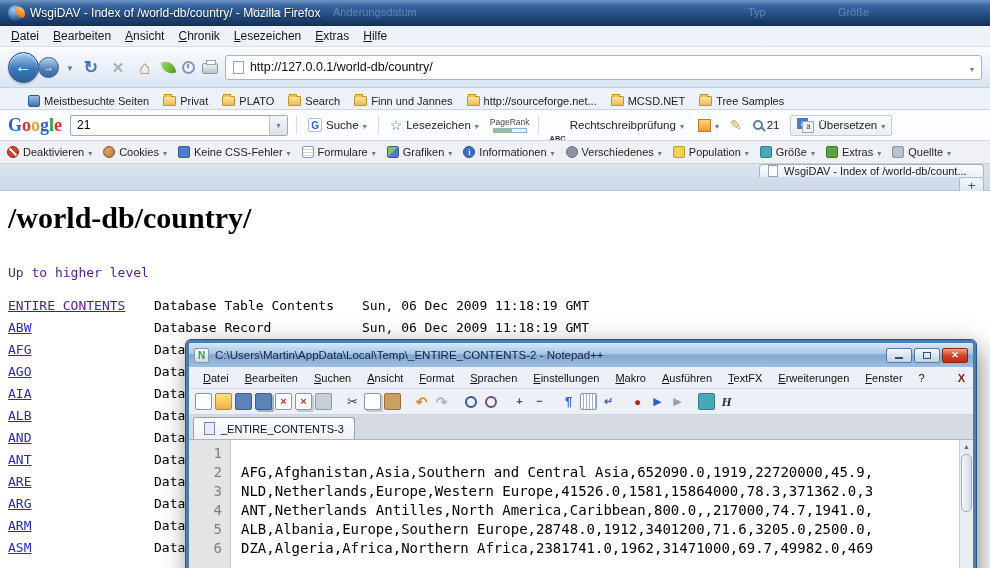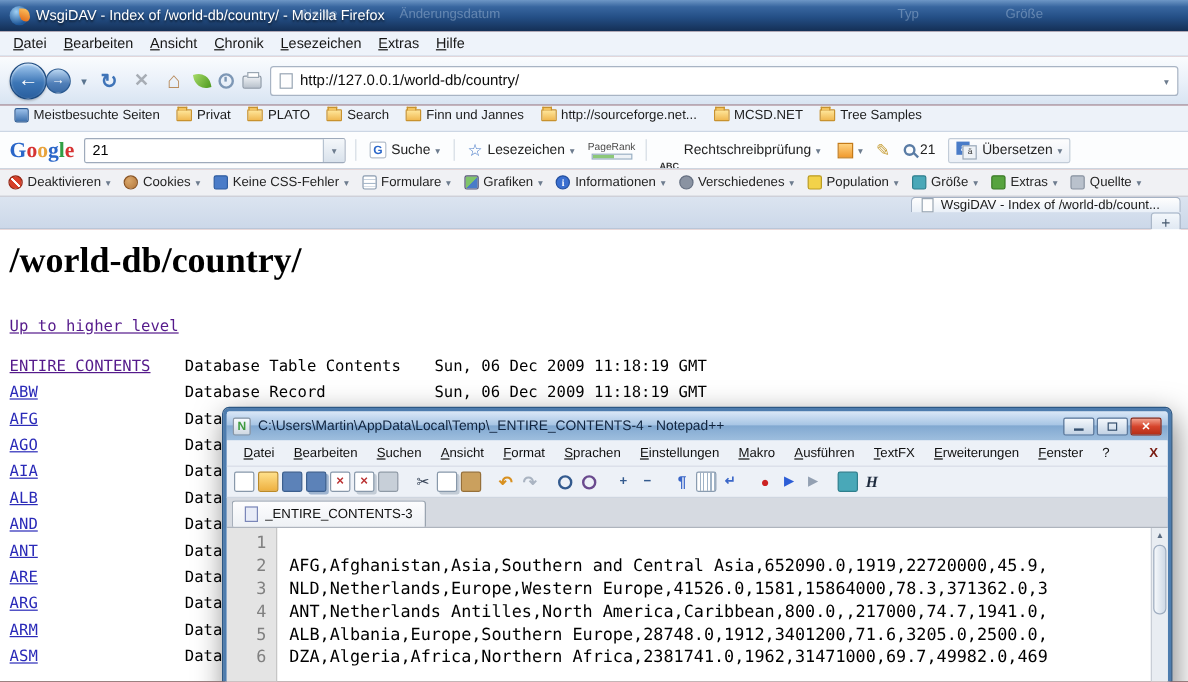--- a/index.html
+++ b/index.html
@@ -36,22 +36,22 @@
   .leaf  { width:13px; height:13px; background:linear-gradient(135deg,#a6da68,#4e9a1f); border-radius:0 80% 0 80%; transform:rotate(-12deg); }
   .clock { width:13px; height:13px; border-radius:50%; border:2px solid #7d97b5; position:relative; }
   .clock::after { content:""; position:absolute; left:3px; top:1px; width:2px; height:4px; background:#7d97b5; }
   .printer { width:16px; height:11px; background:linear-gradient(#eef1f5,#b9c2cc); border:1px solid #8d98a5; border-radius:2px; position:relative; margin-top:3px; }
   .printer::before { content:""; position:absolute; left:3px; top:-4px; width:8px; height:3px; background:#fff; border:1px solid #9aa6b2; }
   .urlbar { flex:1; height:25px; background:#fff; border:1px solid #a8b4c4; border-radius:3px; display:flex; align-items:center; padding:0 7px; gap:6px; }
   .page-ico { width:11px; height:13px; background:#fdfdfd; border:1px solid #98a5b3; flex:0 0 auto; }
   .urlbar input { flex:1; border:none; outline:none; background:transparent; font-size:12.5px; color:#0c0c0c; font-family:"Liberation Sans",sans-serif; }
   .chev::after { content:"▾"; font-size:8px; color:#6d7c8e; }
 
-  .ff-bookmarks { height:22px; background:#edf2f9; border-bottom:1px solid #ccd6e4; display:flex; align-items:flex-start;
-    padding:0 6px; gap:2px; font-size:11px; color:#1c1c1c; white-space:nowrap; overflow:hidden; }
+  .ff-bookmarks { height:22px; background:#edf2f9; border-bottom:1px solid #ccd6e4; display:flex; align-items:flex-end;
+    padding:0 22px; gap:2px; font-size:11px; color:#1c1c1c; white-space:nowrap; overflow:hidden; }
   .bm { display:flex; align-items:center; gap:4px; padding:2px 6px; }
   .folder { width:13px; height:10px; background:linear-gradient(#ffe69a,#f0b952); border:1px solid #c8922e; border-radius:1px; position:relative; flex:0 0 auto; }
   .folder::before { content:""; position:absolute; top:-3px; left:0; width:6px; height:2px; background:#f3c45f; border:1px solid #c8922e; border-bottom:none; }
   .chip-blue { width:12px; height:12px; border-radius:2px; background:linear-gradient(#9cc0ea,#3f72ae); border:1px solid #2d5b93; }
   .dot-red { width:11px; height:11px; border-radius:50%; background:radial-gradient(circle at 35% 30%,#ff8d7a,#d12b14); border:1px solid #9e1d0c; }
 
   .ff-google { height:31px; background:#fcfdfe; border-bottom:1px solid #cdd5e0; display:flex; align-items:center;
     padding:0 8px; gap:8px; font-size:11.5px; color:#222; white-space:nowrap; overflow:hidden; }
   .glogo { font-family:"Liberation Serif", serif; font-size:18px; font-weight:bold; display:flex; }
   .gl0,.gl3 { color:#2a66c9; } .gl1,.gl5 { color:#d63333; } .gl2 { color:#e8a33d; } .gl4 { color:#2f9e44; }
@@ -99,21 +99,21 @@
     border-radius:4px 4px 0 0; display:flex; align-items:center; gap:6px; padding:0 8px; font-size:11px; color:#1b1b1b; }
   .tab .page-ico { width:10px; height:12px; }
   .tab-label { overflow:hidden; white-space:nowrap; }
   .newtab { width:25px; height:20px; margin:0 0 2px 5px; background:linear-gradient(#f3f7fb,#dde6f1); border:1px solid #aab7c8;
     border-radius:3px; font-size:13px; color:#45586e; display:flex; align-items:center; justify-content:center; }
 
   
   .ff-content { position:relative; height:377px; background:#fff; overflow:hidden; }
   .heading { font-family:"Liberation Serif", serif; font-weight:bold; font-size:30px; color:#000; margin:10px 0 0 8px; }
   .uplink { display:inline-block; margin:30px 0 0 8px; font-family:"DejaVu Sans Mono", monospace; font-size:13px;
-    color:#551a8b; text-decoration:underline; cursor:pointer; }
+    color:#551a8b; cursor:pointer; }
   .listing { margin-top:13px; font-family:"DejaVu Sans Mono", monospace; font-size:13px; color:#000; }
   .lrow { display:flex; height:22px; align-items:center; padding-left:8px; white-space:nowrap; }
   .lname { width:146px; color:#2a2ab8; text-decoration:underline; cursor:pointer; flex:0 0 auto; }
   .lname.visited { color:#551a8b;text-decoration:underline; }
   .ltype { width:208px; flex:0 0 auto; }
   .ldate { }
 
   
   .npp { position:absolute; left:186px; top:340px; width:790px; height:244px; background:#edf1f7;
     border:3px solid #4d7cae; outline:1px solid #2c5784; border-radius:5px 5px 0 0;
@@ -447,21 +447,21 @@
           <span class="ldate"></span>
         </div>
       </div>
     </div>
   </div>
 
   <div class="npp">
 
     <div class="np-title">
       <span class="np-ico">N</span>
-      <span class="np-title-text">C:\Users\Martin\AppData\Local\Temp\_ENTIRE_CONTENTS-4 - Notepad++</span>
+      <span class="np-title-text">C:\Users\Martin\AppData\Local\Temp\_ENTIRE_CONTENTS-2 - Notepad++</span>
       <span class="np-btns">
         <span class="np-btn">
             <span class="bar"></span>
           </span>
         <span class="np-btn">
             <span class="box"></span>
           </span>
         <span class="np-btn np-close"></span>
       </span>
     </div>

